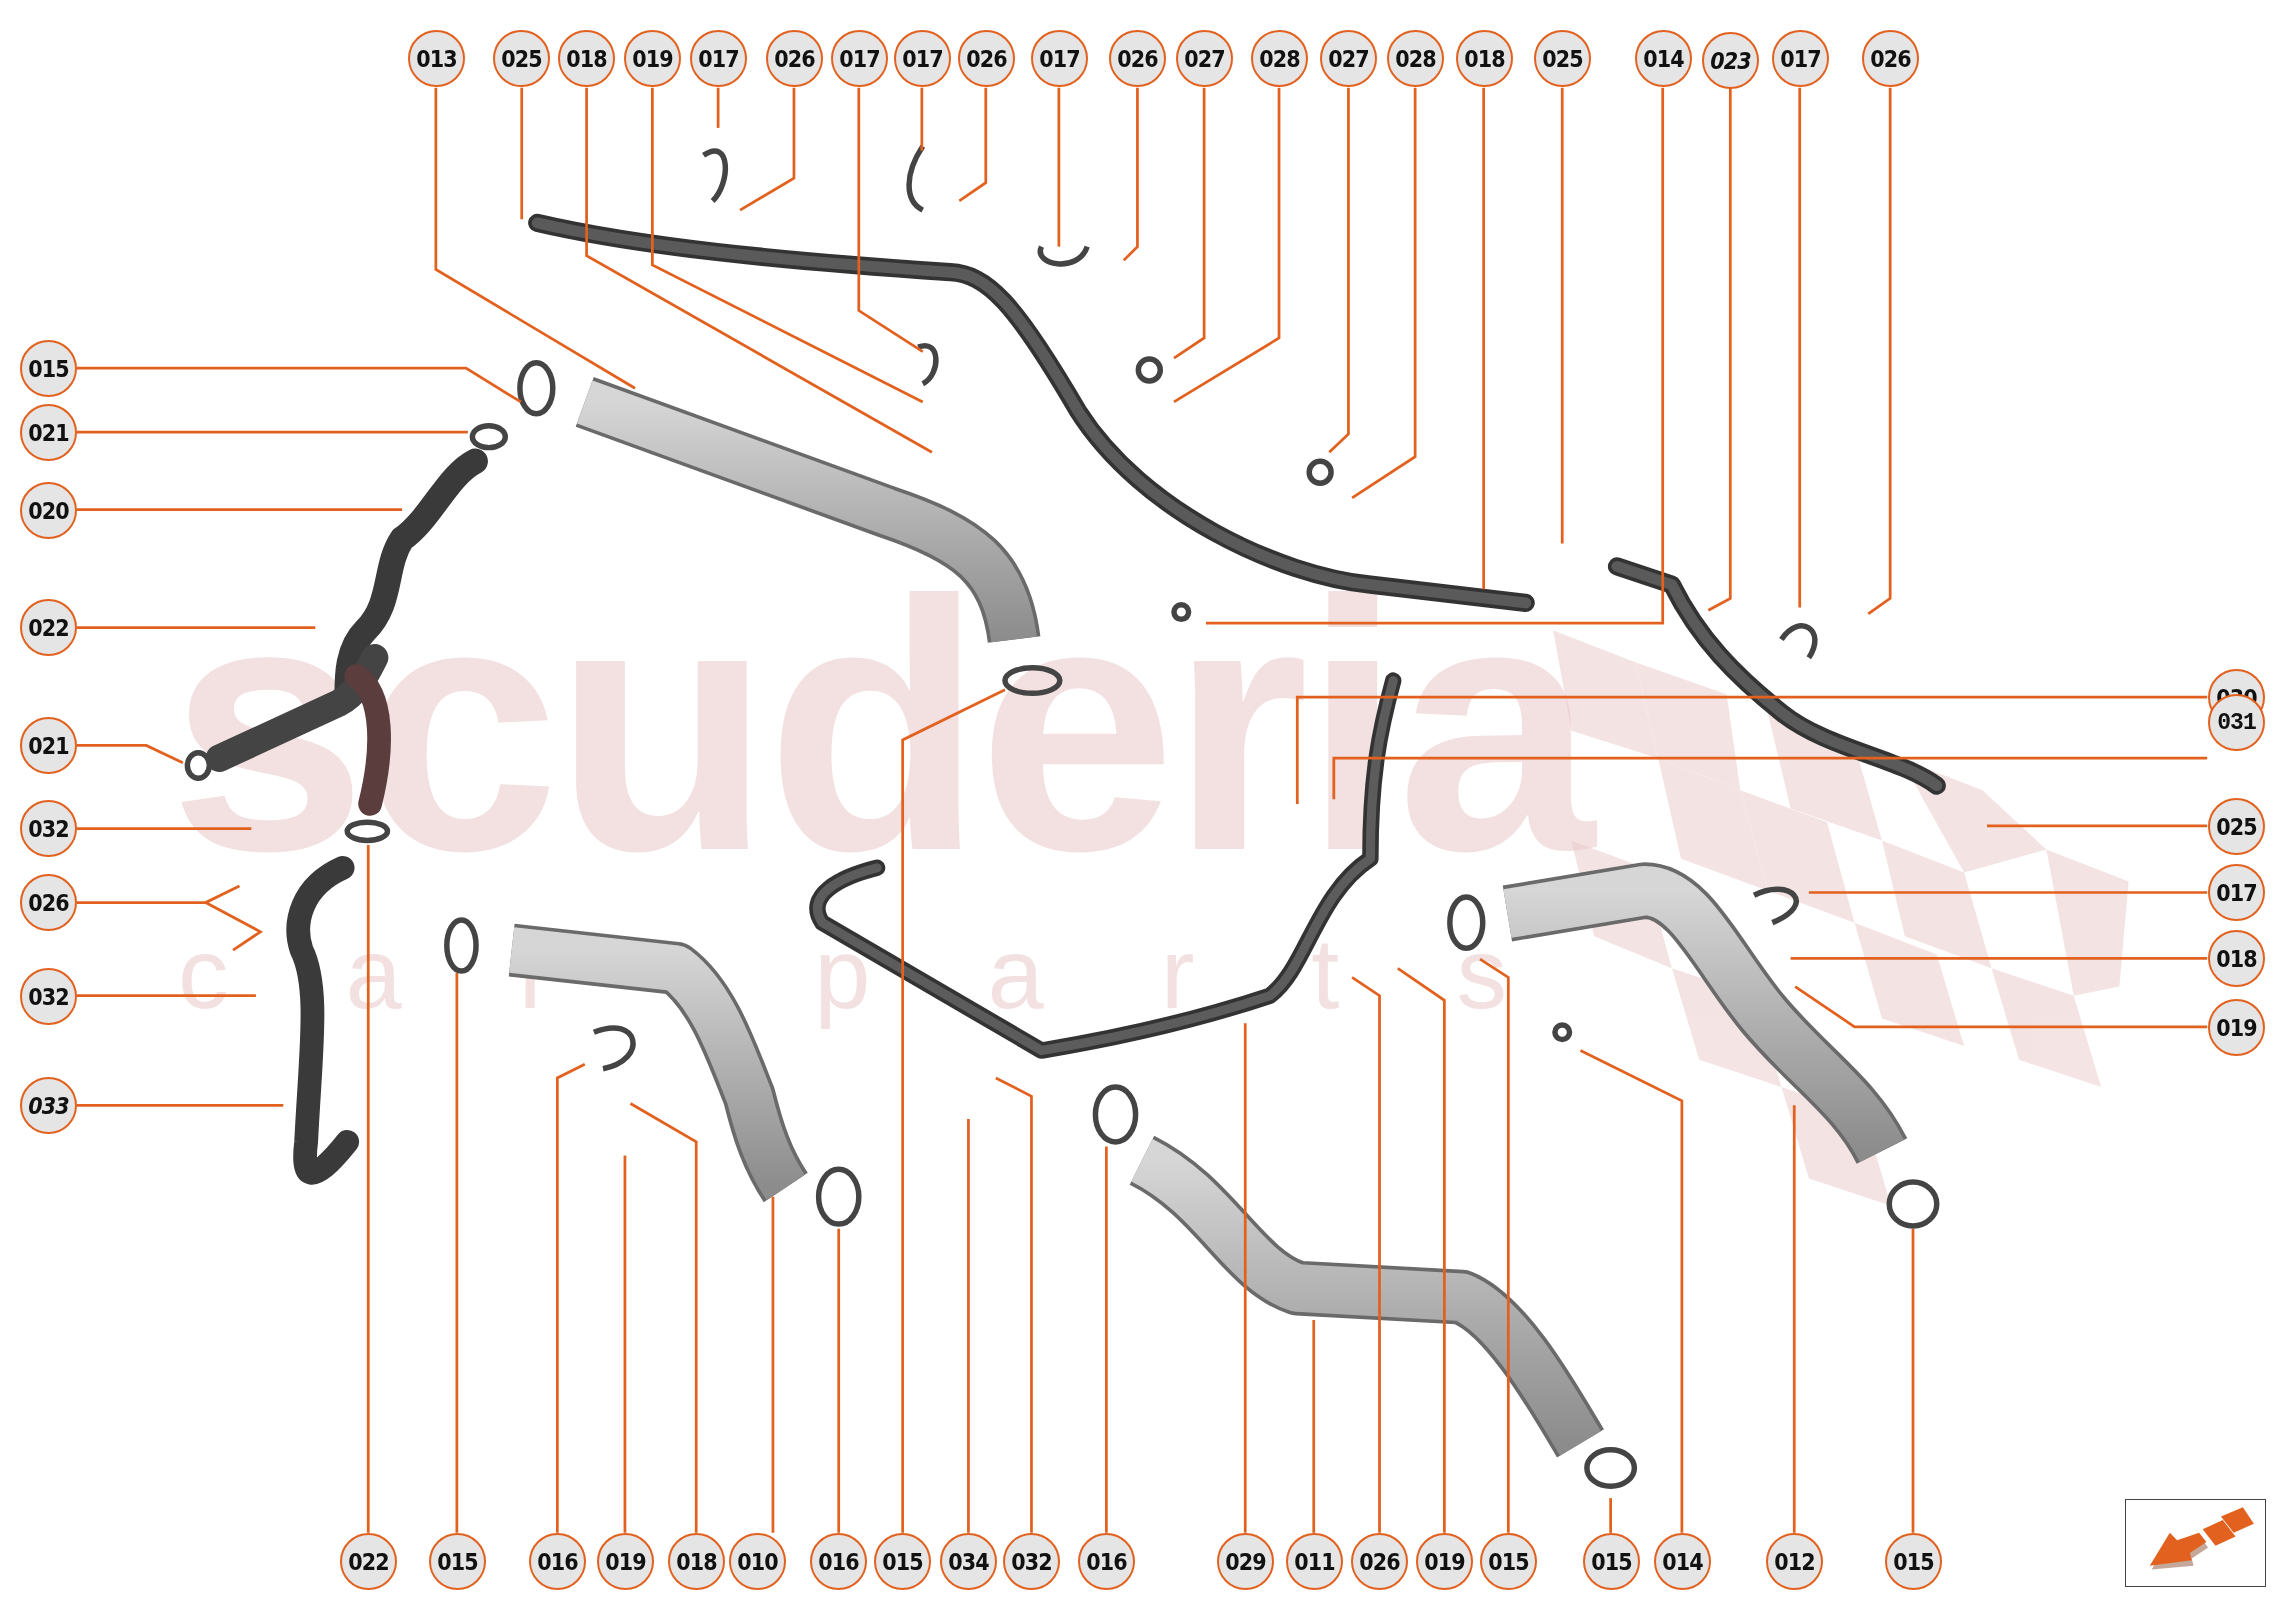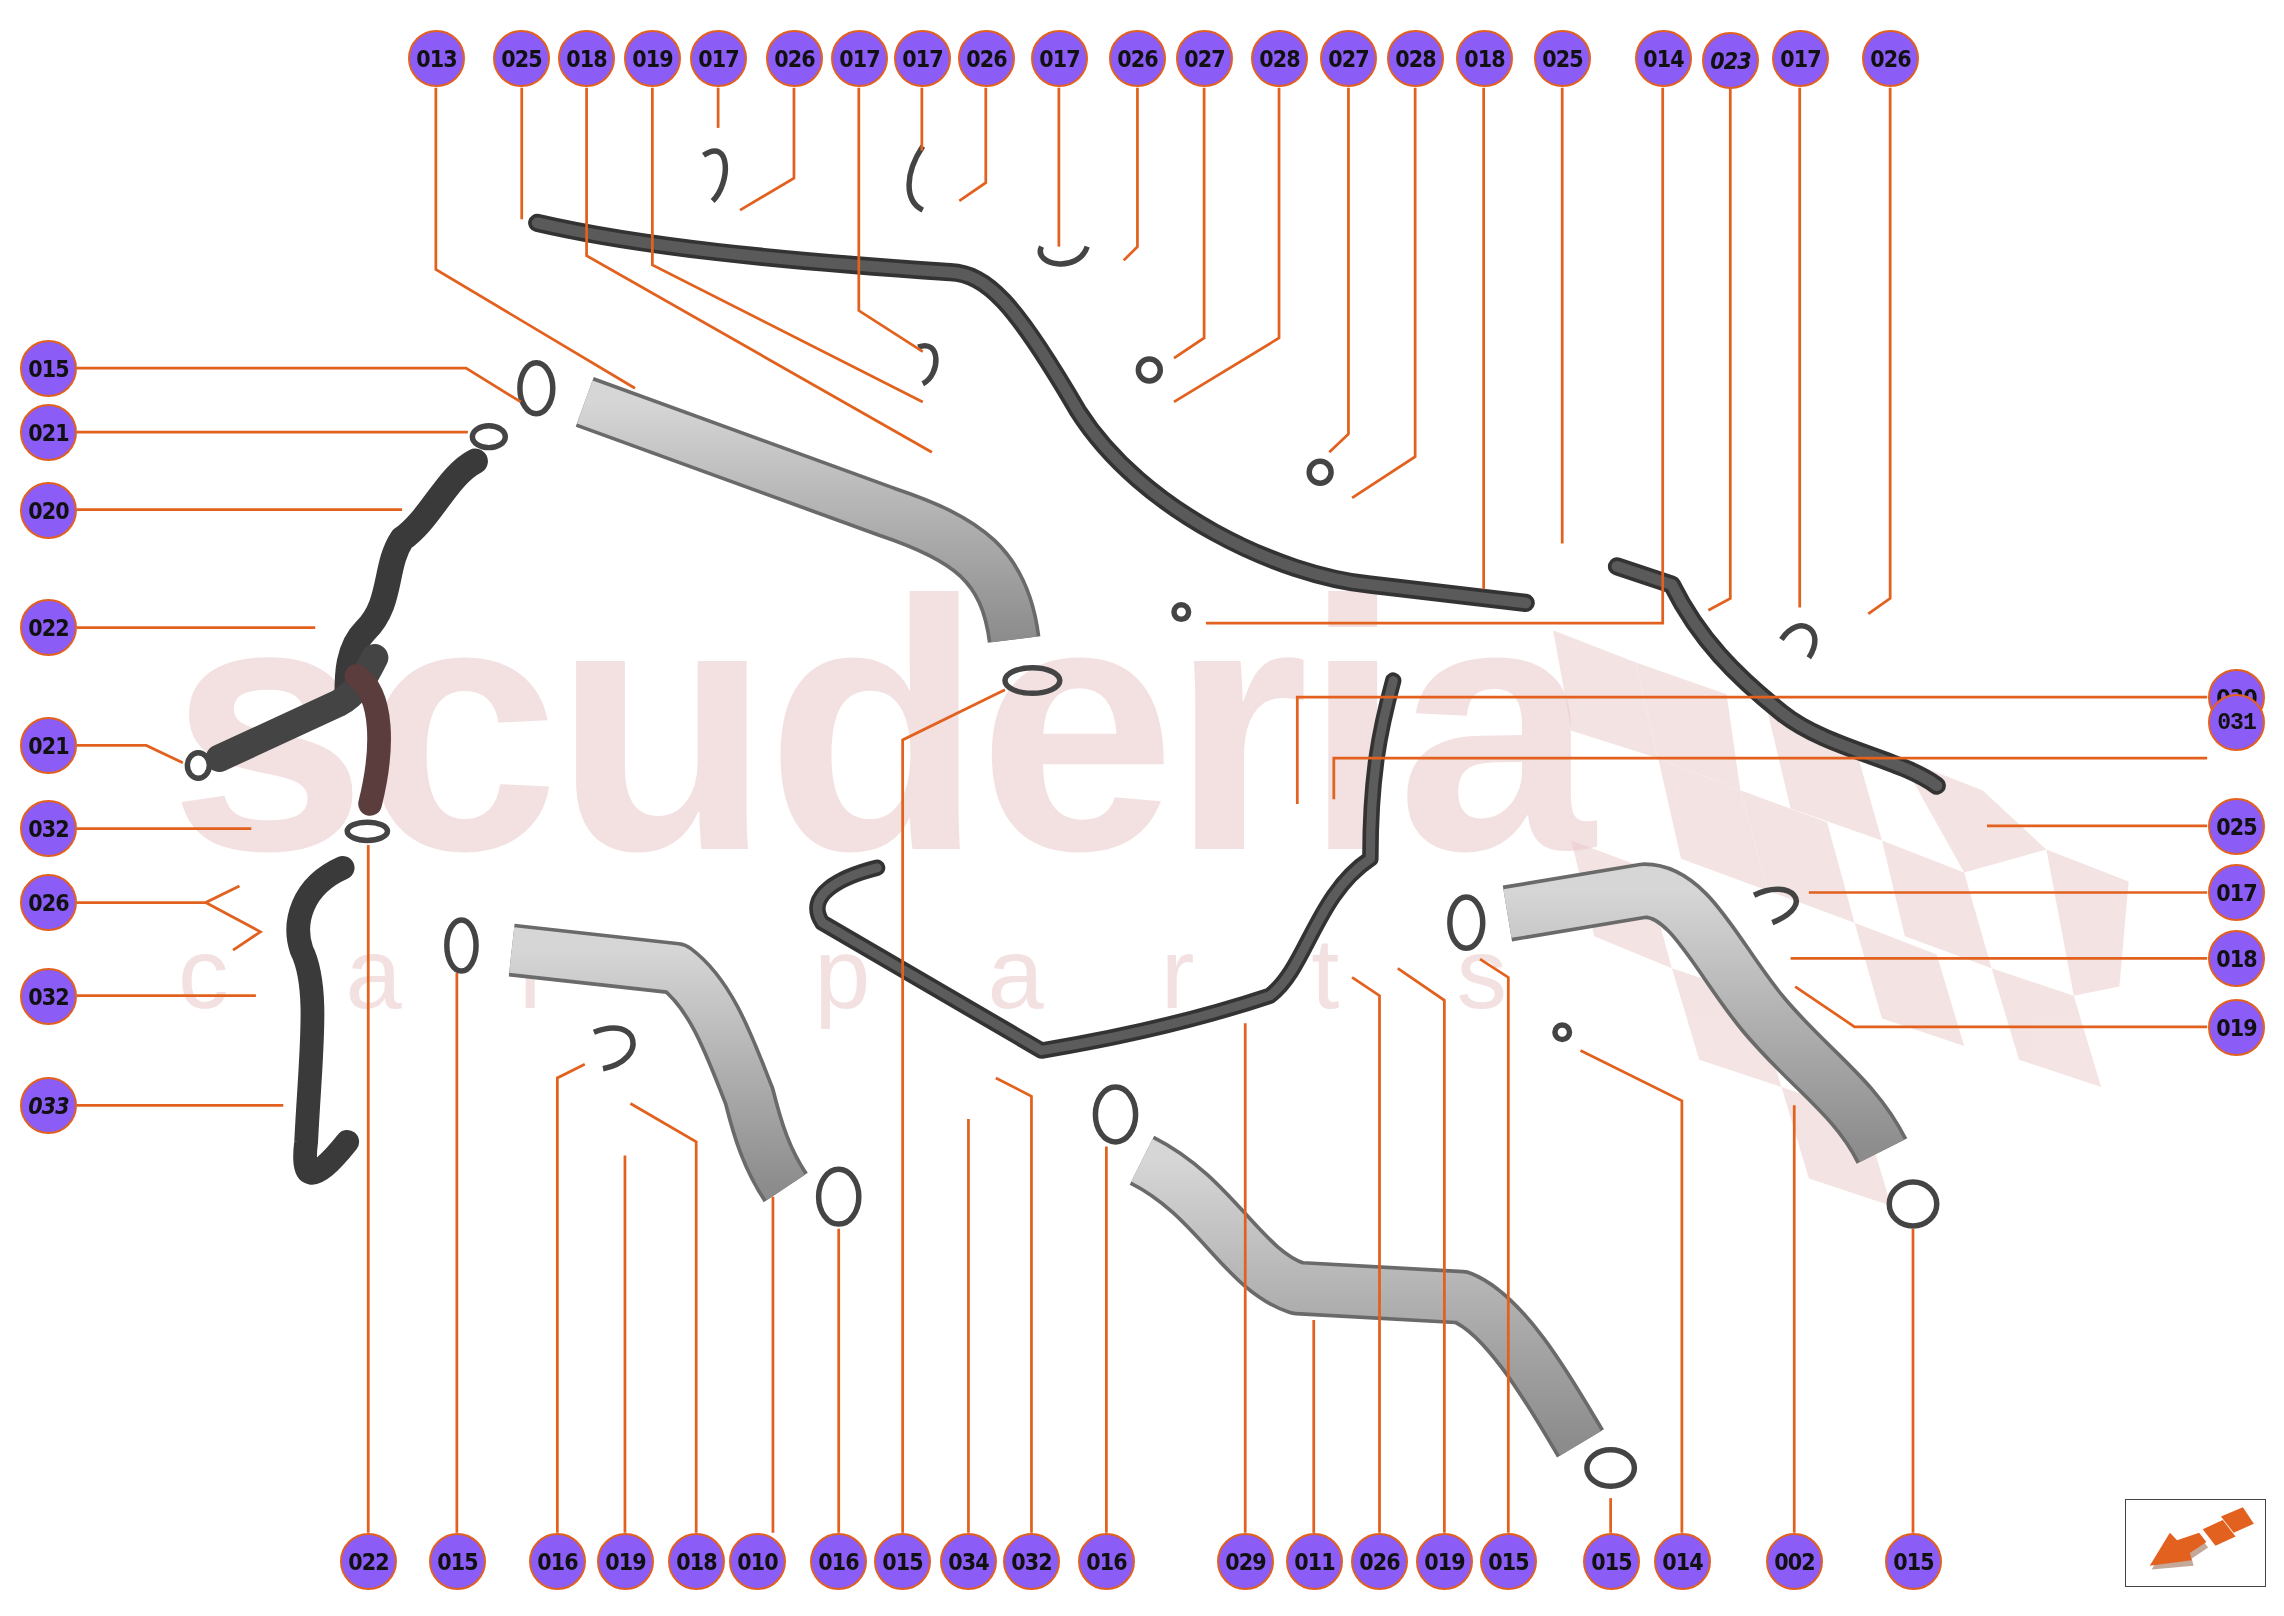--- a/index.html
+++ b/index.html
@@ -1,18 +1,18 @@
 <!DOCTYPE html>
 <html style="font-size:14.6px"><head>
 <meta charset="utf-8">
 <style>
   html,body{margin:0;padding:0;background:#fff;}
   body{width:2284px;height:1616px;position:relative;overflow:hidden;font-family:"DejaVu Sans",sans-serif;}
   #canvas{position:absolute;left:0;top:0;width:2284px;height:1616px;}
-  .callout{position:absolute;width:57px;height:57px;border:2.7px solid #E2611E;border-radius:50%;background:#8b5cf6;
+  .callout{position:absolute;width:57px;height:57px;border:2.7px solid #E2611E;border-radius:50%;background:#e5e5e5;
     display:flex;align-items:center;justify-content:center;box-sizing:border-box;
     font-family:"DejaVu Sans Condensed","DejaVu Sans",sans-serif;font-size:23px;font-weight:bold;color:#111;letter-spacing:-0.9px;cursor:pointer;}
   .wm-word{position:absolute;font-family:"Liberation Sans",sans-serif;font-weight:bold;color:#EAC9C9;opacity:.55;white-space:nowrap;pointer-events:none;}
   #wm-main{left:169px;top:548px;font-size:356px;letter-spacing:-5.5px;line-height:1;}
   #wm-sub{left:178px;top:923px;font-size:101px;letter-spacing:117px;line-height:1;font-weight:normal;}
   #nav-box{position:absolute;left:2125px;top:1499px;width:141px;height:88px;border:1.8px solid #444;box-sizing:border-box;background:#fff;cursor:pointer;}
 </style>
 </head>
 <body>
 
@@ -193,21 +193,21 @@
       <div class="callout" style="left: 940px; top: 1533px;">034</div>
       <div class="callout" style="left: 1003px; top: 1533px;">032</div>
       <div class="callout" style="left: 1078px; top: 1533px;">016</div>
       <div class="callout" style="left: 1217px; top: 1533px; text-align: center;">029</div>
       <div class="callout" style="left: 1286px; top: 1533px;">011</div>
       <div class="callout" style="left: 1351px; top: 1533px;">026</div>
       <div class="callout" style="left: 1416px; top: 1533px;">019</div>
       <div class="callout" style="left: 1480px; top: 1533px;">015</div>
       <div class="callout" style="left: 1583px; top: 1533px;">015</div>
       <div class="callout" style="left: 1654px; top: 1533px;">014</div>
-      <div class="callout" style="left: 1766px; top: 1533px;">002</div>
+      <div class="callout" style="left: 1766px; top: 1533px;">012</div>
       <div class="callout" style="left: 1885px; top: 1533px;">015</div>
       <div class="callout" style="left: 20px; top: 340px;">015</div>
       <div class="callout" style="left: 20px; top: 404px;">021</div>
       <div class="callout" style="left: 20px; top: 482px;">020</div>
       <div class="callout" style="left: 20px; top: 599px;">022</div>
       <div class="callout" style="left: 20px; top: 717px;">021</div>
       <div class="callout" style="left: 20px; top: 800px;">032</div>
       <div class="callout" style="left: 20px; top: 874px;">026</div>
       <div class="callout" style="left: 20px; top: 968px;">032</div>
       <div class="callout" style="left: 20px; top: 1077px; font-style: italic;">033</div>

